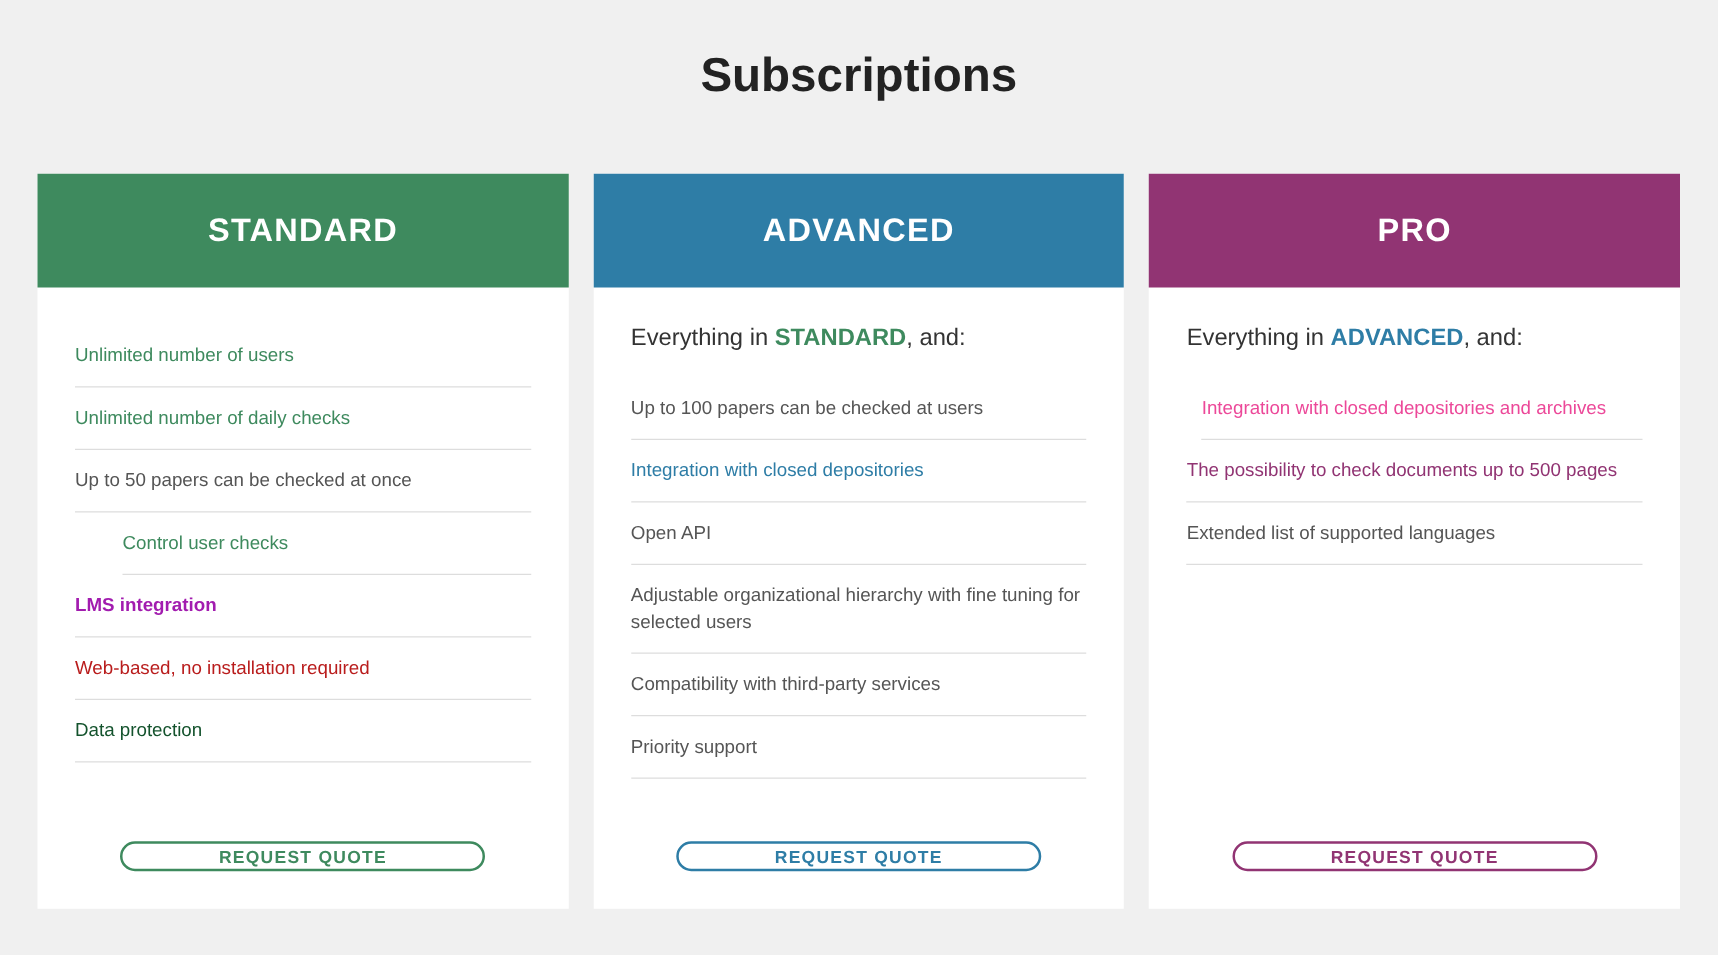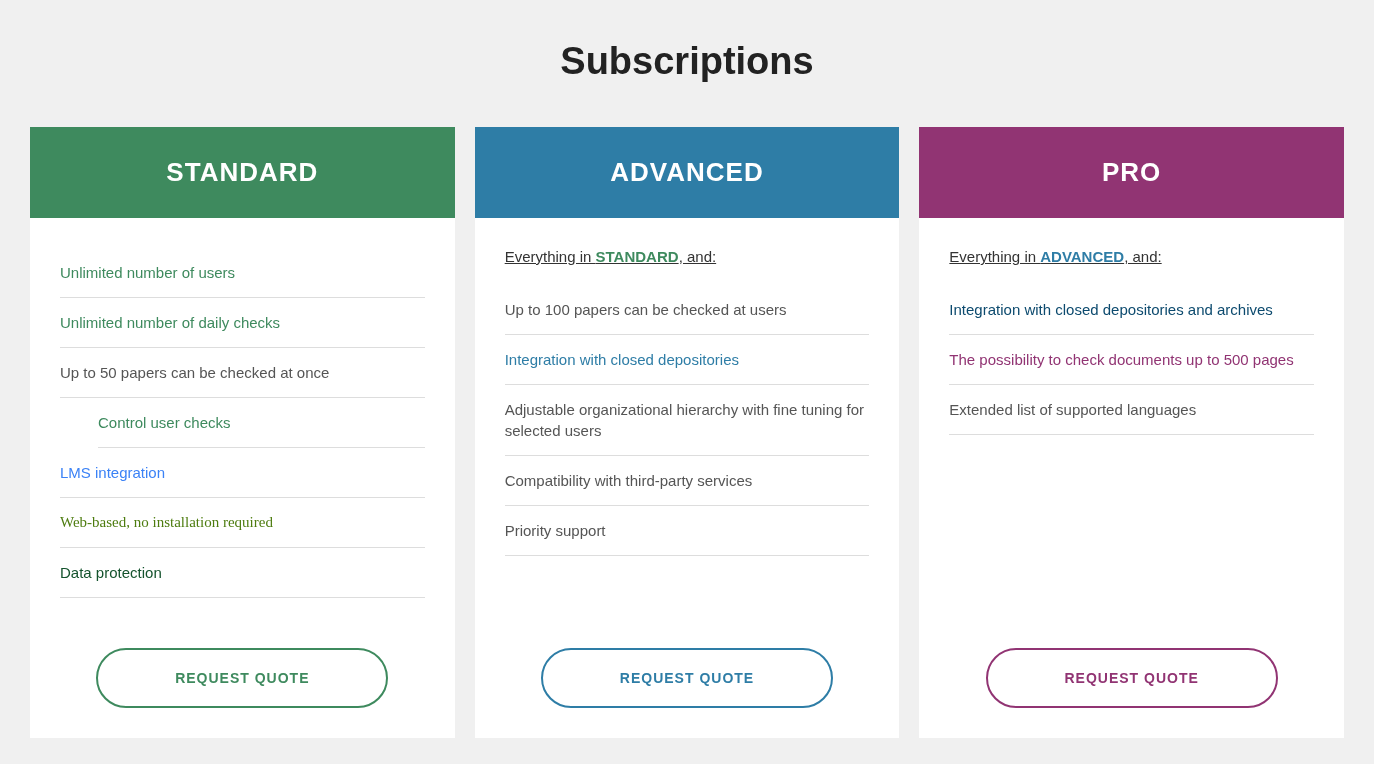--- a/index.html
+++ b/index.html
@@ -9,21 +9,21 @@
       background: #f0f0f0;
       padding: 40px 20px;
       min-height: 764px;
     }
 
     .page-title {
       text-align: center;
       font-size: 38px;
       font-weight: 700;
       color: #222;
-      margin-bottom: 44px;
+      margin-bottom: 56px;
     }
 
     .cards-container {
       display: flex;
       gap: 0;
       justify-content: center;
       max-width: 1340px;
       margin: 0 auto;
     }
 
@@ -53,25 +53,24 @@
     .card--pro .card-header { background: #913473; }
 
     .card-body {
       flex: 1;
       padding: 30px 30px 20px 30px;
       display: flex;
       flex-direction: column;
     }
 
     .everything-text {
-      font-size: 15px;
+      font-size: 19px;
       font-weight: 400;
       color: #333;
       margin-bottom: 20px;
-      text-decoration: underline;
     }
 
     .everything-text .highlight-standard {
       color: #3e8a5e;
       font-weight: 700;
     }
     .everything-text .highlight-advanced {
       color: #2e7da6;
       font-weight: 700;
     }
@@ -93,21 +92,21 @@
       border-bottom: 1px solid #ddd;
     }
 
     .card-footer {
       padding: 30px 30px 30px 30px;
       text-align: center;
     }
 
     .request-btn {
       display: inline-block;
-      padding: 20px 40px;
+      padding: 2px 40px;
       border-radius: 30px;
       font-size: 14px;
       font-weight: 700;
       letter-spacing: 1px;
       cursor: pointer;
       background: transparent;
       width: 80%;
     }
 
     .request-btn--standard {
@@ -134,50 +133,51 @@
 <div class="card card--standard">
       <div class="card-header" style="background: rgb(62, 138, 94);">
         <div class="card-header-title">STANDARD</div>
       </div>
       <div class="card-body">
         <ul class="feature-list">
           <li style="color: rgb(62, 138, 94);">Unlimited number of users</li>
           <li style="color: rgb(62, 138, 94);">Unlimited number of daily checks</li>
           <li>Up to 50 papers can be checked at once</li>
           <li style="color: rgb(62, 138, 94); margin-left: 38px;">Control user checks</li>
-          <li style="color: #3b82f6;">LMS integration</li>
-          <li style="color: #4d7c0f; font-family: Liberation Serif, serif;">Web-based, no installation required</li>
+          <li style="color: #a21caf; font-weight: bold;">LMS integration</li>
+          <li style="color: #b91c1c;">Web-based, no installation required</li>
           <li style="color: #14532d;">Data protection</li>
         </ul>
       </div>
       <div class="card-footer"><button class="request-btn request-btn--standard">REQUEST QUOTE</button></div>
     </div>
     <div class="card card--advanced">
       <div class="card-header" style="background: rgb(46, 125, 166);">
         <div class="card-header-title">ADVANCED</div>
       </div>
       <div class="card-body">
         <div class="everything-text">Everything in <span class="highlight-standard" style="color: rgb(62, 138, 94);">STANDARD</span>, and:</div>
         <ul class="feature-list">
           <li>Up to 100 papers can be checked at users</li>
           <li style="color: rgb(46, 125, 166);">Integration with closed depositories</li>
+          <li>Open API</li>
           <li>Adjustable organizational hierarchy with fine tuning for selected users</li>
           <li>Compatibility with third-party services</li>
           <li>Priority support</li>
         </ul>
       </div>
       <div class="card-footer"><button class="request-btn request-btn--advanced">REQUEST QUOTE</button></div>
     </div>
     <div class="card card--pro">
       <div class="card-header" style="background: rgb(145, 52, 115);">
         <div class="card-header-title">PRO</div>
       </div>
       <div class="card-body">
         <div class="everything-text">Everything in <span class="highlight-advanced" style="color: rgb(46, 125, 166);">ADVANCED</span>, and:</div>
         <ul class="feature-list">
-          <li style="color: #0c4a6e;">Integration with closed depositories and archives</li>
+          <li style="color: #ec4899; margin-left: 12px;">Integration with closed depositories and archives</li>
           <li style="color: rgb(145, 52, 115);">The possibility to check documents up to 500 pages</li>
           <li>Extended list of supported languages</li>
         </ul>
       </div>
       <div class="card-footer"><button class="request-btn request-btn--pro">REQUEST QUOTE</button></div>
     </div>
   </div>
 
 </body></html>

